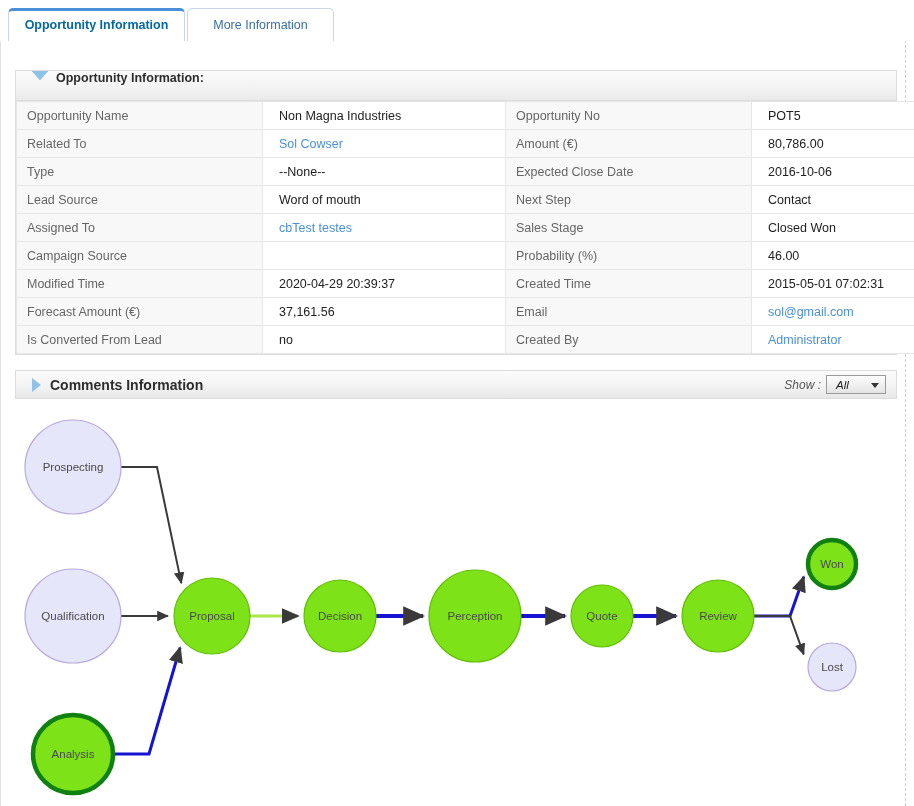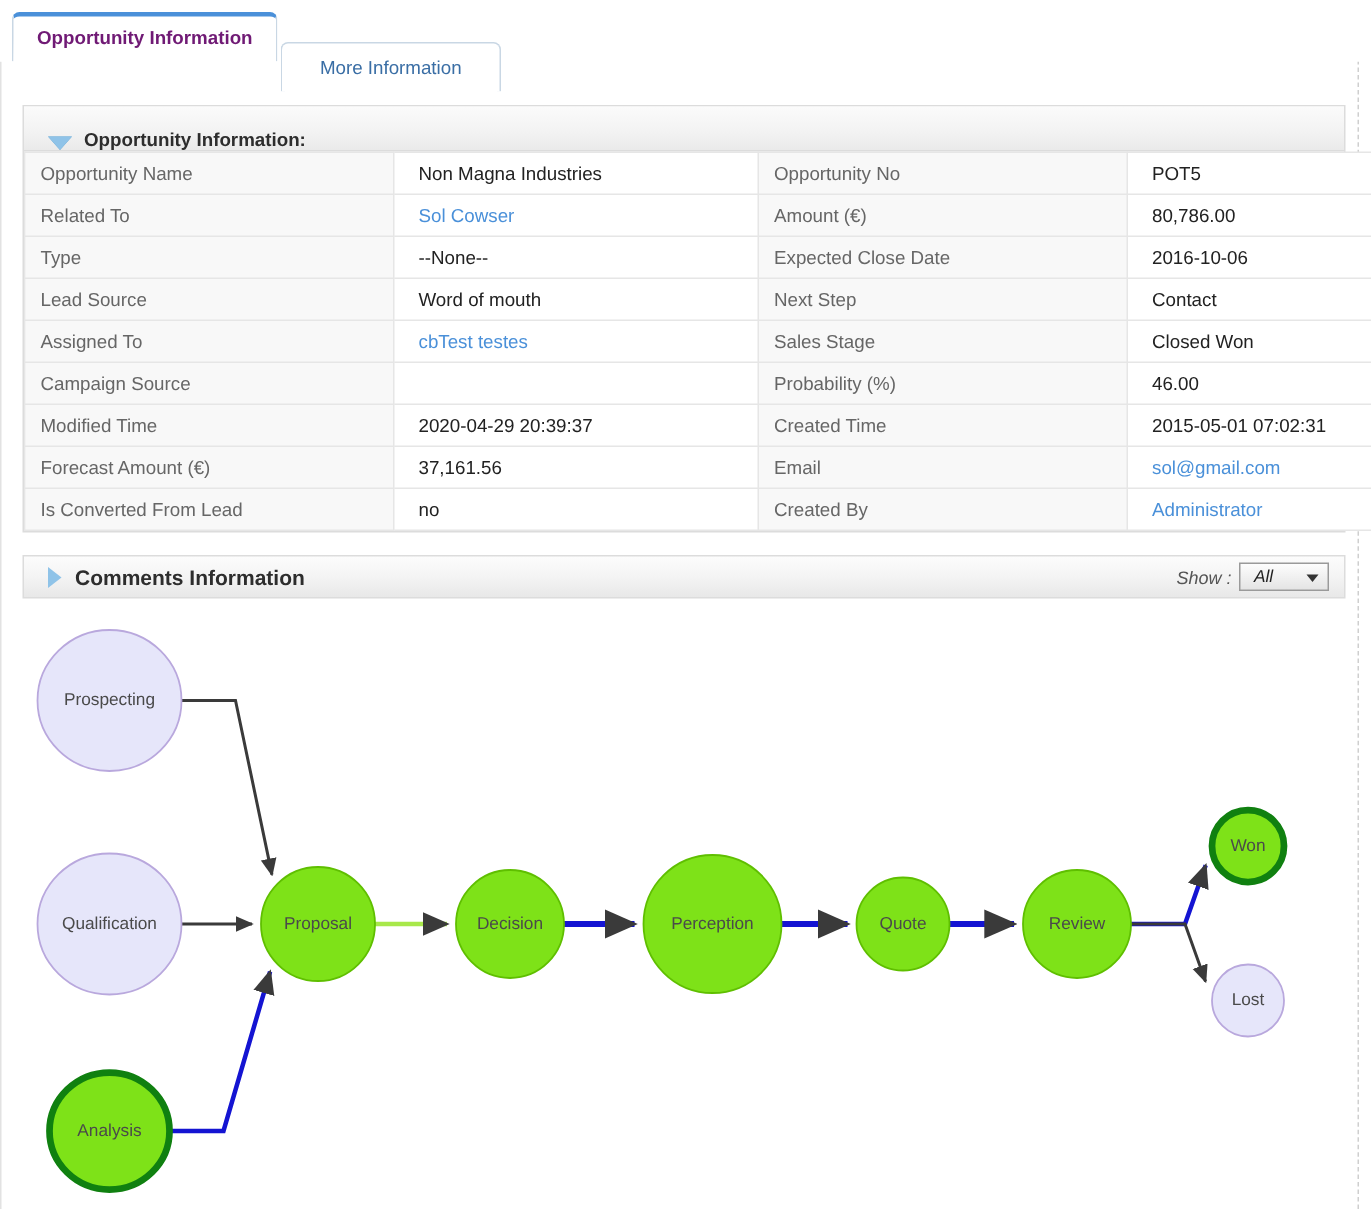--- a/index.html
+++ b/index.html
@@ -66,49 +66,48 @@
     font-size: 12.5px;
     line-height: 32px;
     text-align: center;
     white-space: nowrap;
     cursor: pointer;
   }
   .tab.active {
     left: 8px;
     width: 177px;
     border-top: 3px solid #4a90d9;
-    color: #701a75;
+    color: #0369a1;
     font-weight: bold;
     line-height: 29px;
     z-index: 3;
   }
   .tab.inactive {
     left: 187px;
     width: 147px;
     color: #3a6ea5;
     background: #ffffff;
     z-index: 2;
-    margin-top: 20px;
   }
 
   
   #panel {
     position: absolute;
     left: 15px; top: 70px;
     width: 882px;
     box-sizing: border-box;
     border: 1px solid #dcdcdc;
     background: #ffffff;
   }
   #section-head {
     height: 29px;
     background: linear-gradient(to bottom, #fbfbfb 0%, #f3f3f3 55%, #eaeaea 100%);
     border-bottom: 1px solid #dcdcdc;
     display: flex;
-    align-items: flex-end;
+    align-items: flex-start;
     padding-left: 16px;
   }
   .tri-down {
     width: 0; height: 0;
     border-left: 8px solid transparent;
     border-right: 8px solid transparent;
     border-top: 9px solid #8fc3e8;
     margin-right: 8px;
     cursor: pointer;
     filter: drop-shadow(0 0 0.5px #5a9bc8);

